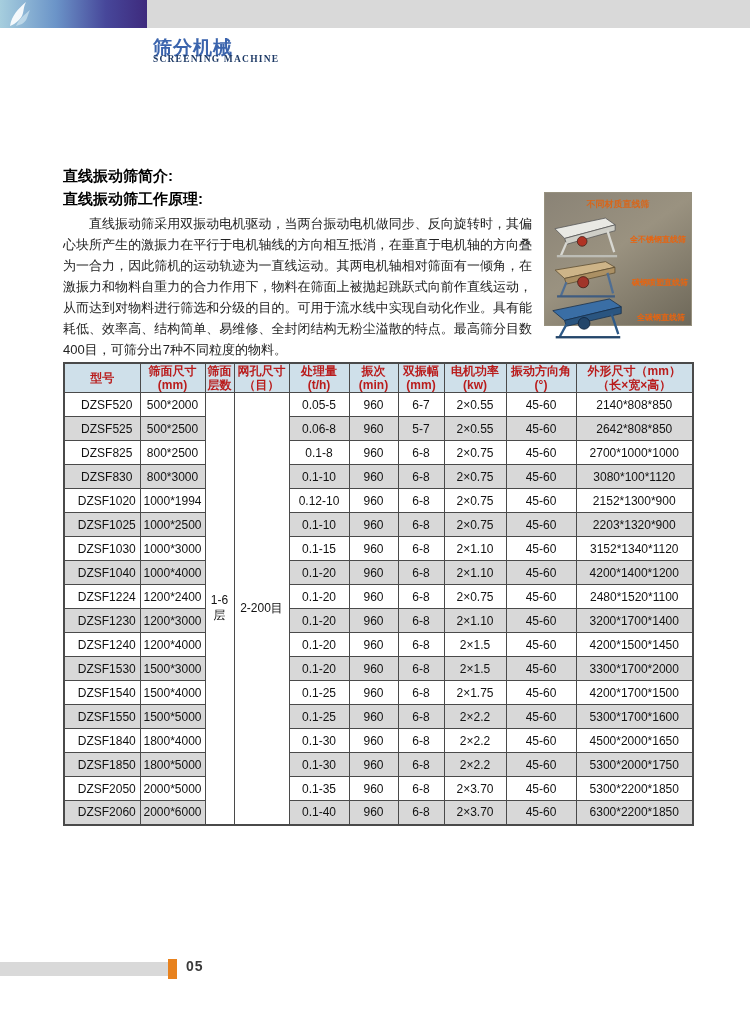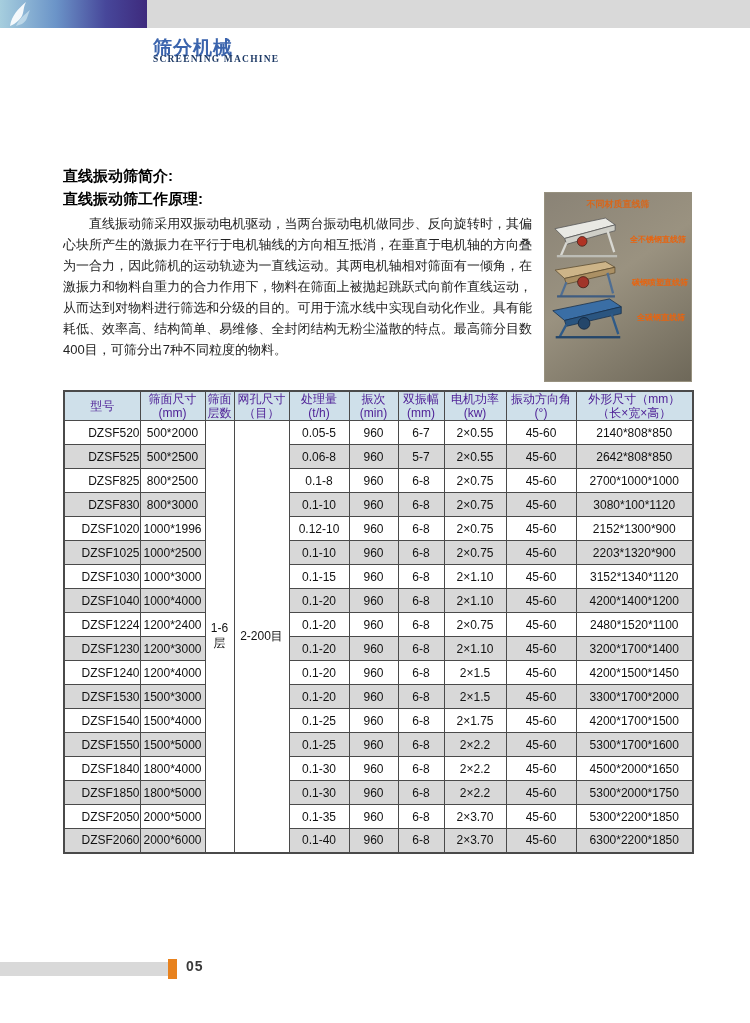--- a/index.html
+++ b/index.html
@@ -48,21 +48,21 @@
     font-size: 15px; font-weight: bold; color: #000; margin: 4px 0 4px 0;
   }
   .content p {
     font-size: 13px; line-height: 21px; color: #222;
     text-align: justify; text-indent: 2em; margin: 0 0 2px 0;
   }
   .principle-heading { margin-top: 2px !important; }
 
   
   .photo-float {
-    float: right; width: 148px; height: 190px; margin: 2px 0 8px 12px;
+    float: right; width: 148px; height: 134px; margin: 2px 0 8px 12px;
     position: relative;
     background: linear-gradient(145deg, #8a8376 0%, #9a9280 45%, #6e6859 100%);
     border: 1px solid #97917f;
   }
   .photo-title {
     position: absolute; top: 5px; left: 0; width: 100%;
     text-align: center; font-size: 9px; font-weight: bold; color: #d8661a;
   }
   .machine { position: absolute; }
   .machine-label {
@@ -76,28 +76,28 @@
     margin: 9px 0 7px 0;
   }
   table.spec {
     border-collapse: collapse; table-layout: fixed; width: 629px;
     border: 2px solid #4a4a4a;
   }
   table.spec th, table.spec td {
     border: 1px solid #4a4a4a; text-align: center; padding: 0; overflow: hidden;
   }
   table.spec thead th {
-    background: #cfe0ea; height: 24px; font-size: 12px; font-weight: normal;
-    color: #4c1d95; white-space: pre-line; line-height: 14px;
+    background: #cfe0ea; height: 24px; font-size: 12px; font-weight: bold;
+    color: #b91c1c; white-space: pre-line; line-height: 14px;
   }
   table.spec tbody td {
     height: 24px; font-size: 12px; color: #111; background: transparent;
   }
   table.spec tbody tr:nth-child(even) { background: #d8d8d8; }
-  table.spec td.c-model { text-align: right; padding-left: 9px; }
+  table.spec td.c-model { text-align: center; padding-left: 9px; }
   table.spec td.c-merged { background: #fff; font-size: 12px; }
 
   
   .footer-bar {
     position: absolute; left: 0; top: 962px; width: 168px; height: 14px;
     background: #d9d9d9;
   }
   .footer-accent {
     position: absolute; left: 168px; top: 959px; width: 9px; height: 20px;
     background: #e8821e;
@@ -240,21 +240,21 @@
             <td>800*3000</td>
             <td>0.1-10</td>
             <td>960</td>
             <td>6-8</td>
             <td>2×0.75</td>
             <td>45-60</td>
             <td>3080*100*1120</td>
           </tr>
           <tr>
             <td class="c-model">DZSF1020</td>
-            <td>1000*1996</td>
+            <td>1000*1994</td>
             <td>0.12-10</td>
             <td>960</td>
             <td>6-8</td>
             <td>2×0.75</td>
             <td>45-60</td>
             <td>2152*1300*900</td>
           </tr>
           <tr>
             <td class="c-model">DZSF1025</td>
             <td>1000*2500</td>

